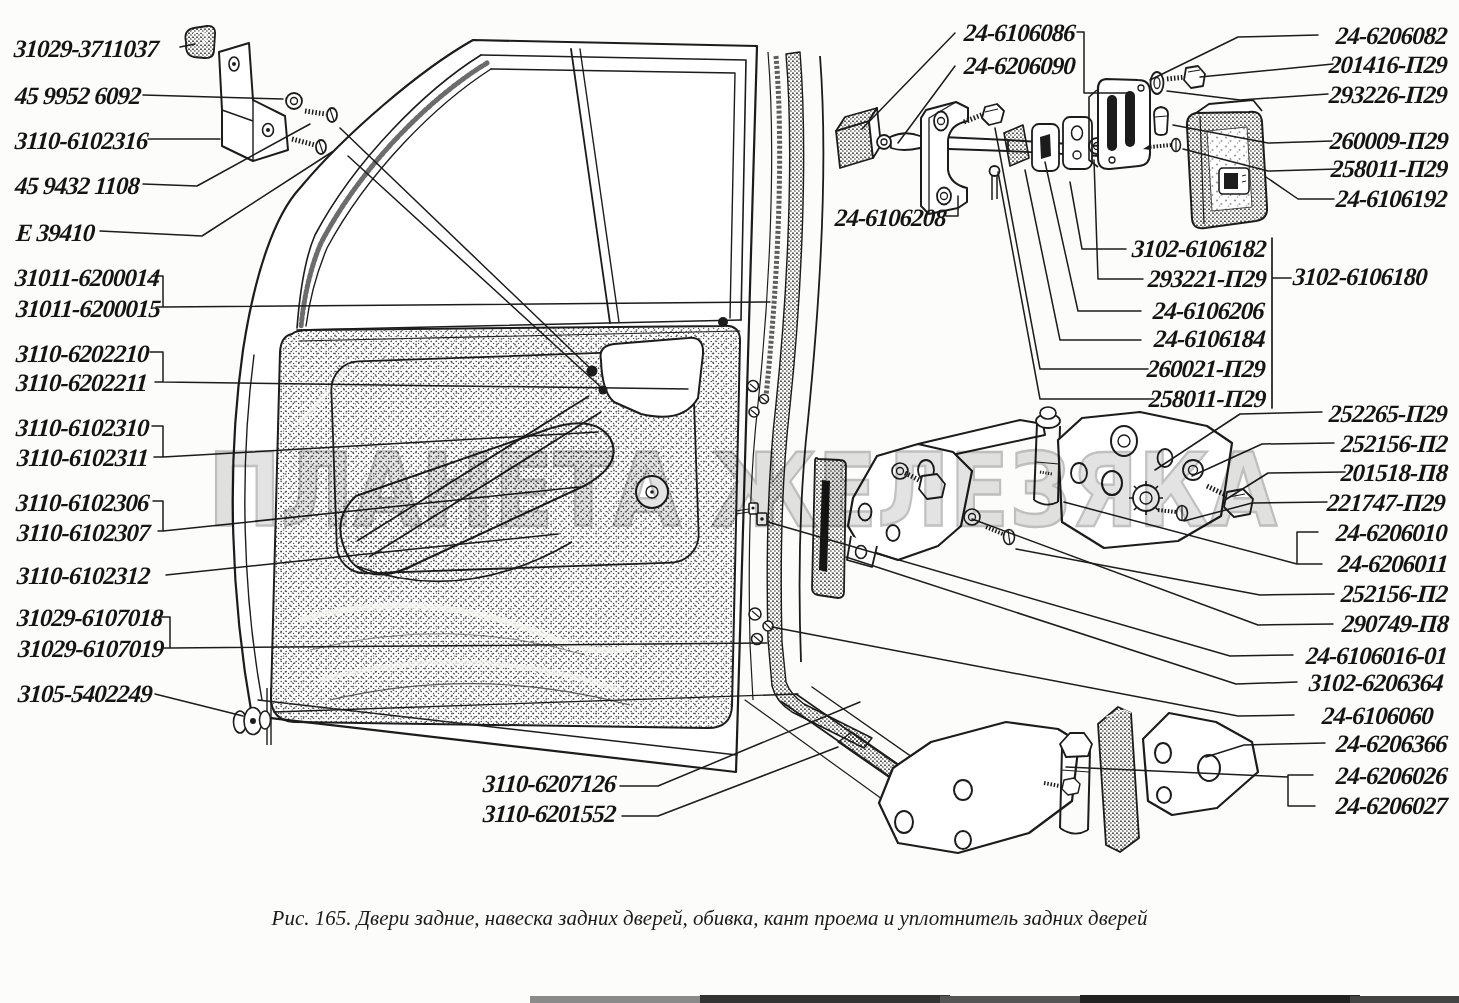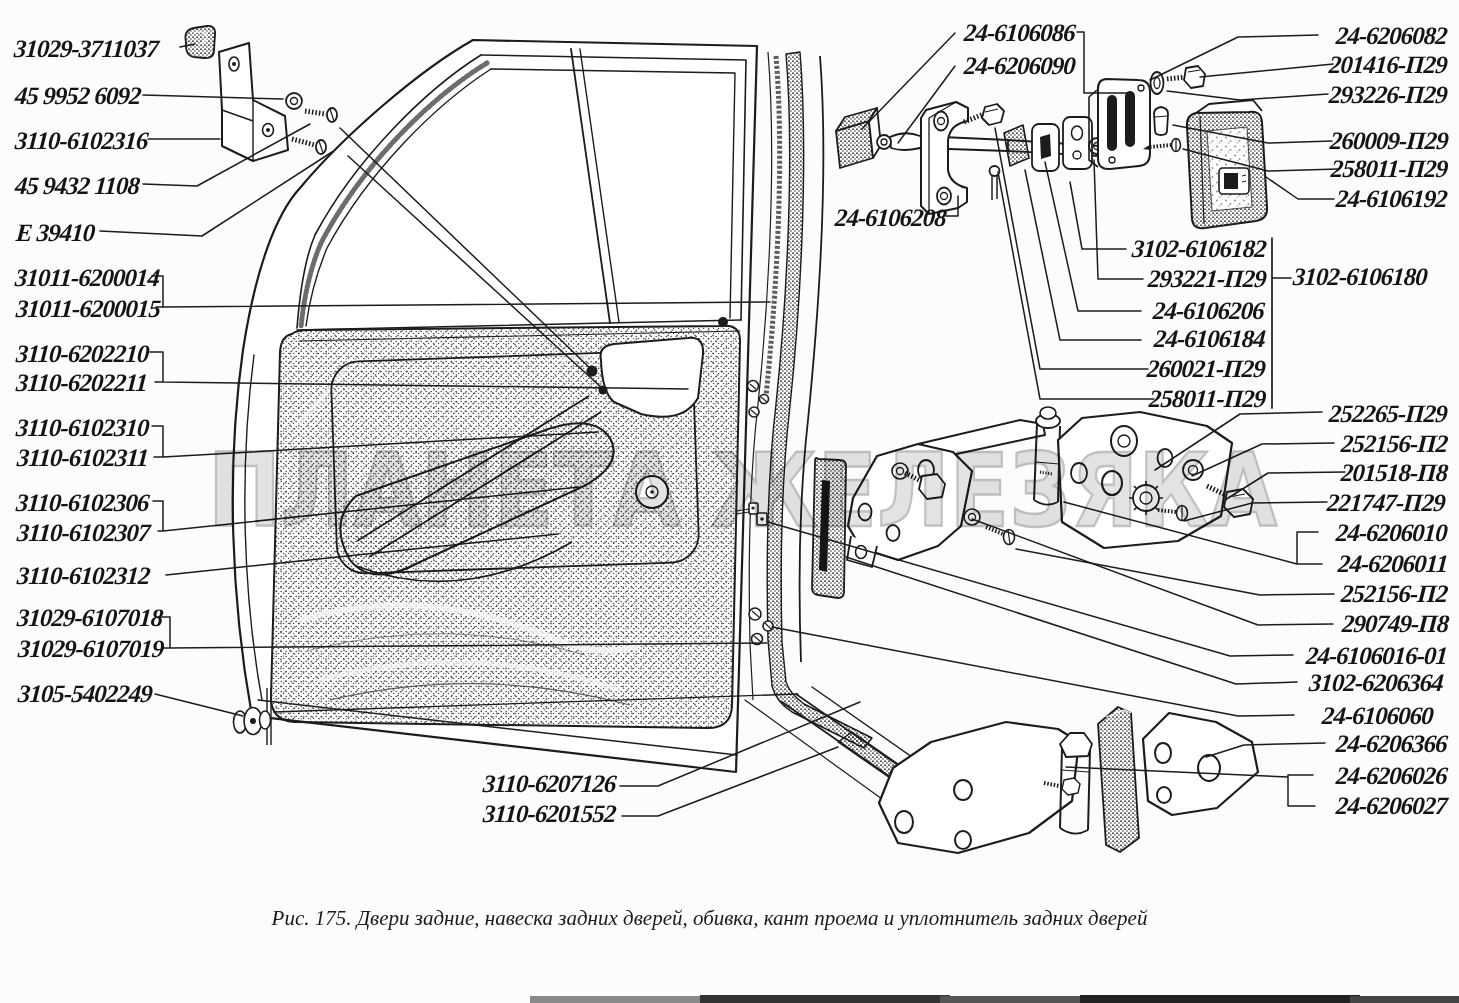--- a/index.html
+++ b/index.html
@@ -295,21 +295,21 @@
     <path d="M1294,715 L1238,716 L772,627"></path>
     <path d="M1325,743 L1244,745 L1206,757"></path>
     <path d="M1313,775 L1288,775 L1288,806 M1315,806 L1288,806 M1288,777 L1066,767"></path>
     <path d="M620,786 L658,786 L860,702"></path>
     <path d="M622,816 L658,816 L838,747"></path>
   </g>
 </svg>
 
 <div class="watermark">ПЛАНЕТА ЖЕЛЕЗЯКА</div>
 
-<div class="caption">Рис. 175. Двери задние, навеска задних дверей, обивка, кант проема и уплотнитель задних дверей</div>
+<div class="caption">Рис. 165. Двери задние, навеска задних дверей, обивка, кант проема и уплотнитель задних дверей</div>
 
 <div>
   <div class="scanbar" style="left:530px;top:996px;width:180px;background:#8a8a8a;"></div>
   <div class="scanbar" style="left:700px;top:995px;width:250px;height:8px;background:#333;"></div>
   <div class="scanbar" style="left:940px;top:996px;width:150px;background:#555;"></div>
   <div class="scanbar" style="left:1080px;top:995px;width:280px;height:8px;background:#222;"></div>
   <div class="scanbar" style="left:1350px;top:996px;width:109px;background:#444;"></div>
 </div>
 
 <div class="callout" style="left: 14px; top: 36px;">31029-3711037</div>

